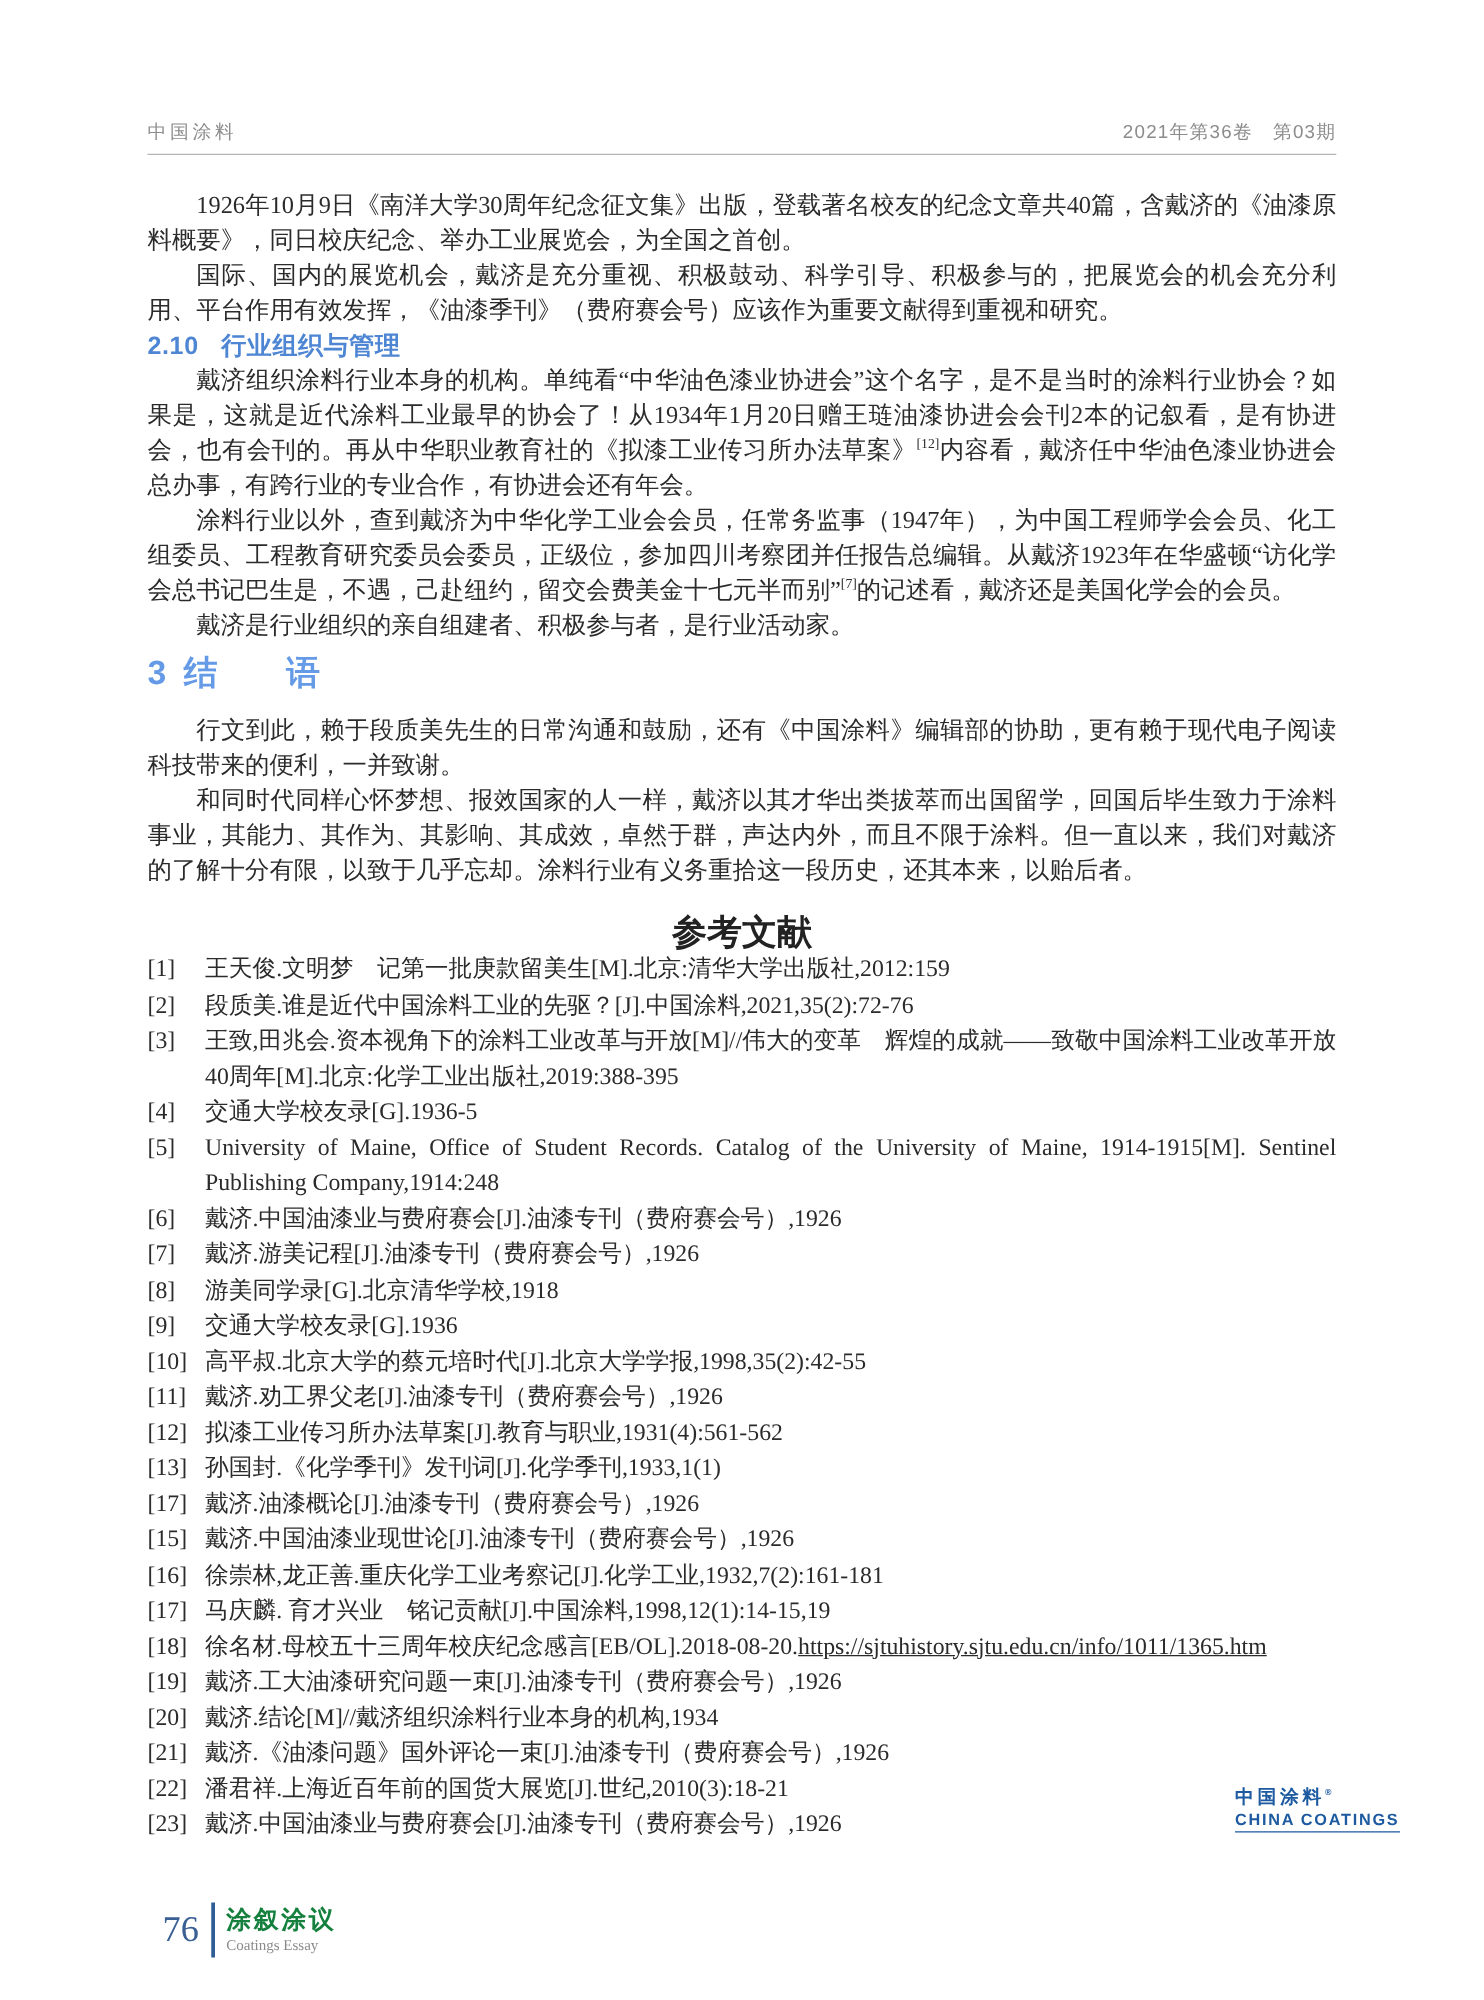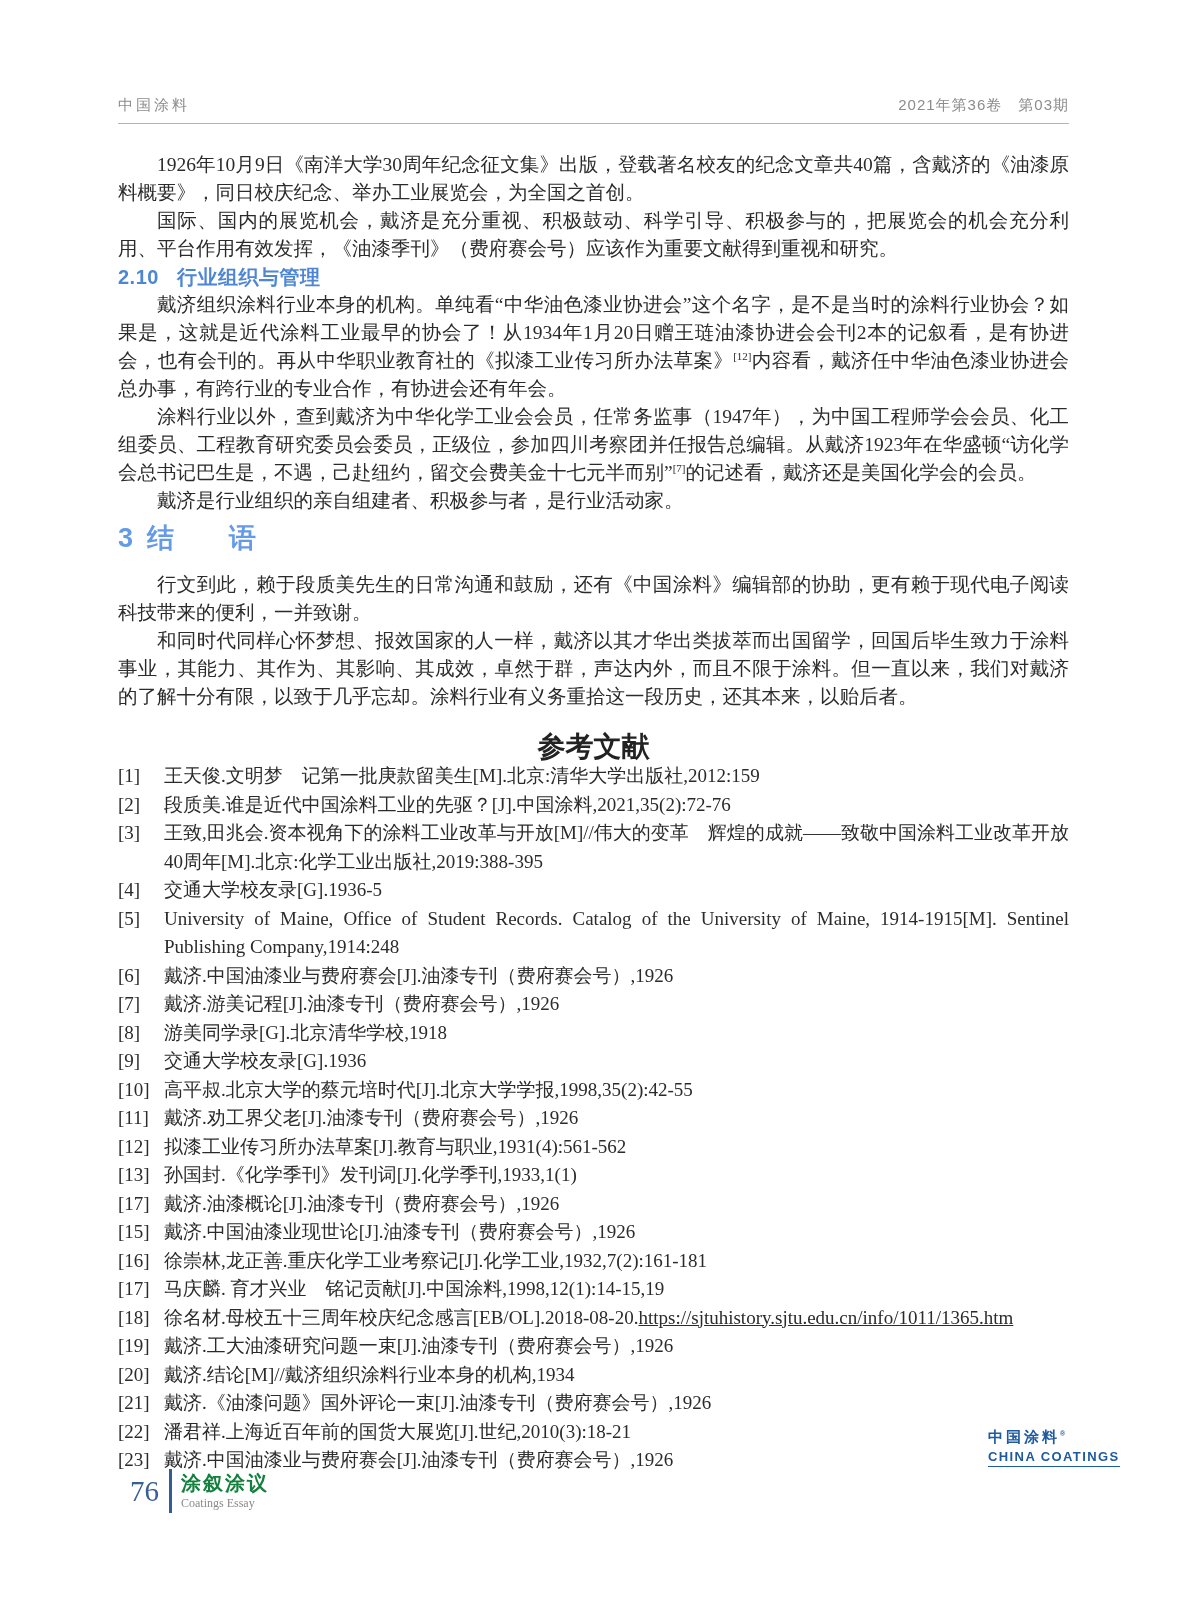--- a/index.html
+++ b/index.html
@@ -59,21 +59,21 @@
   }
   .logo .cn{font-size:15px;font-weight:bold;letter-spacing:3px;white-space:nowrap;}
   .logo .reg{font-size:7px;vertical-align:super;letter-spacing:0;}
   .logo .en{
     font-size:13px;font-weight:bold;letter-spacing:1.4px;
     border-bottom:1.5px solid #1d5aa0;padding-bottom:2px;margin-top:1px;
     display:inline-block;white-space:nowrap;
   }
   
   .footer{
-    position:absolute;left:130px;top:1453px;
+    position:absolute;left:130px;top:1506px;
     display:flex;align-items:stretch;justify-content:flex-end;
   }
   .pg-num{
     font-size:29px;color:#3a5f94;line-height:44px;
     padding-right:10px;
   }
   .pg-rule{width:3px;background:#2f5d94;}
   .pg-col{padding-left:9px;display:flex;flex-direction:column;justify-content:center;}
   .pg-cn{
     font-family:"Liberation Sans","DejaVu Sans",sans-serif;

